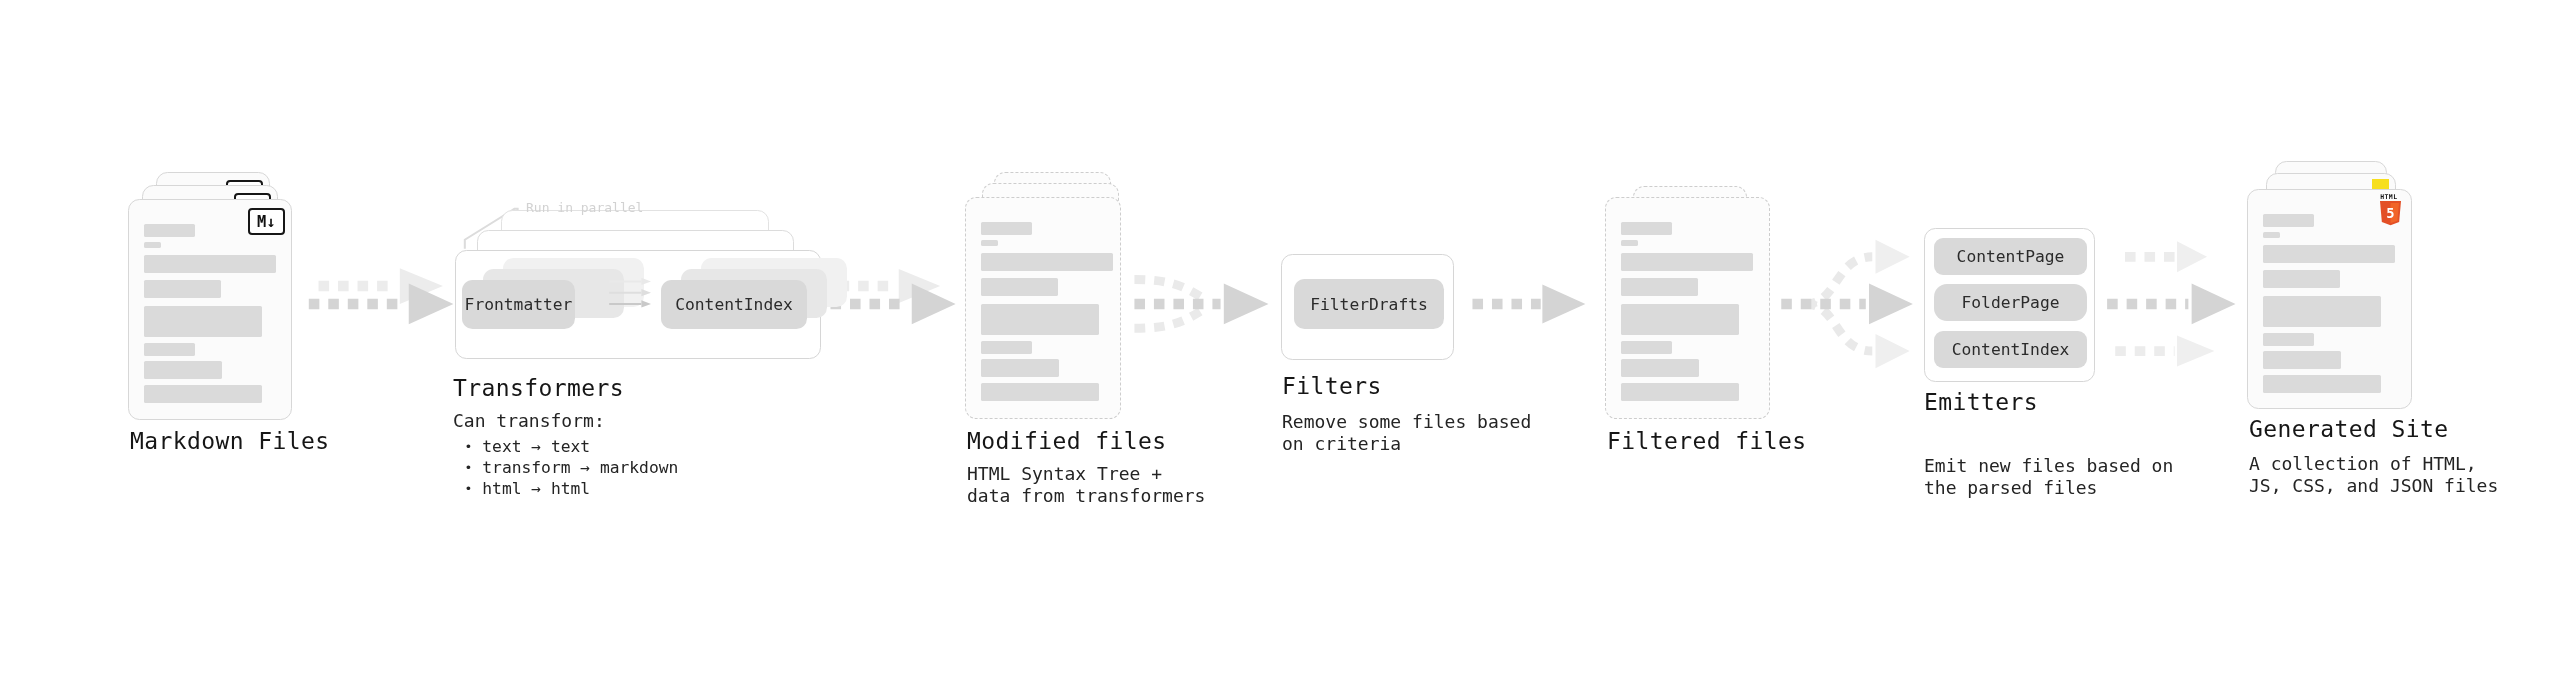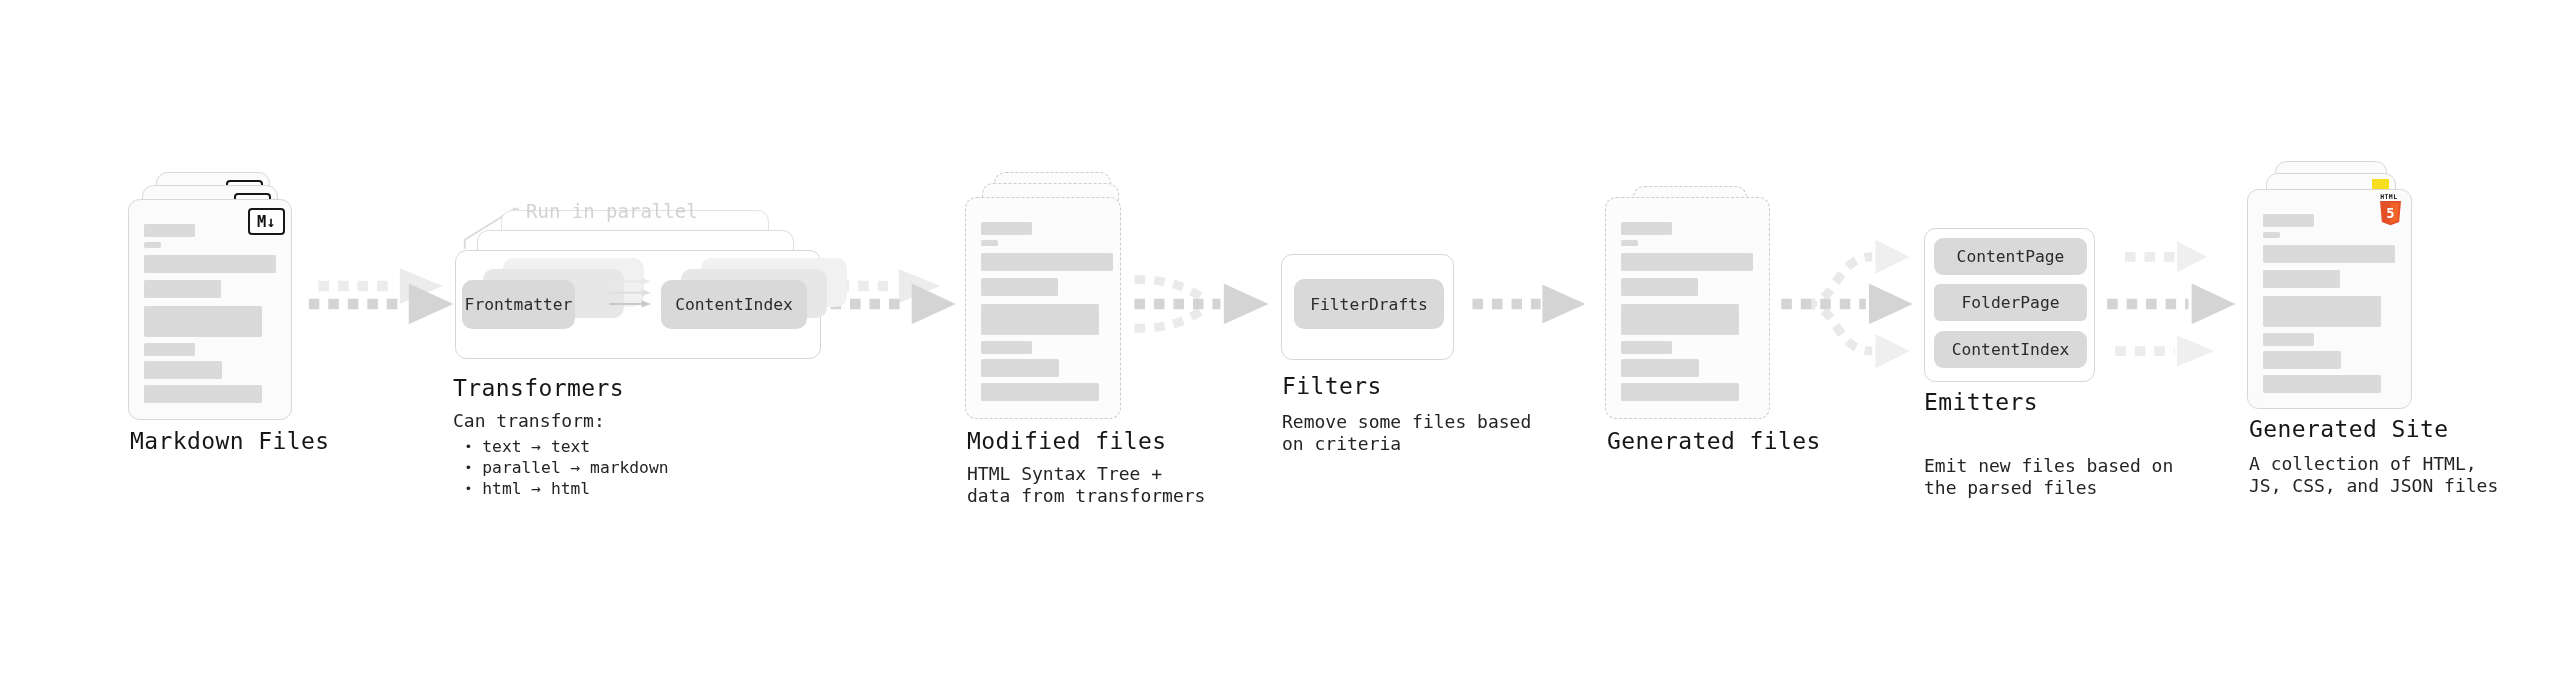--- a/index.html
+++ b/index.html
@@ -30,21 +30,21 @@
   .box{position:absolute;box-sizing:border-box;background:#ffffff;border:1.6px solid #d6d6d6;border-radius:11.4px;}
   .box.b-light{border-color:#e2e2e2;}
   .box.b-mid{border-color:#dcdcdc;}
   .pill{position:absolute;box-sizing:border-box;background:#d9d9d9;border-radius:10.6px;
     display:flex;align-items:center;justify-content:center;font-size:16.3px;color:#2b2b2b;}
   .pill.ghost1{background:#e7e7e7;}
   .pill.ghost2{background:#f1f1f1;}
 
   .title{position:absolute;font-size:23px;line-height:28px;font-weight:500;color:#161616;letter-spacing:0.4px;white-space:nowrap;}
   .desc{position:absolute;font-size:18px;line-height:22px;color:#242424;white-space:pre-line;}
-  .note{position:absolute;font-size:19px;color:#d2d2d2;white-space:nowrap;}
+  .note{position:absolute;font-size:13px;color:#d2d2d2;white-space:nowrap;}
   .bullets{position:absolute;font-size:16.3px;color:#242424;}
   .bullet-row{display:flex;line-height:21px;}
   .bullet-row .marker{width:11.4px;margin-left:9.8px;margin-right:8.1px;text-align:center;font-size:13px;}
 
   
   .css-badge{position:absolute;top:11px;right:8.1px;width:18px;text-align:center;}
   .css-badge .css-word{font-size:6.5px;font-weight:bold;color:#111;line-height:6.5px;letter-spacing:0.4px;}
   .css-badge .css-bar{height:4.1px;margin-top:0.8px;border-radius:0.8px;}
   .js-badge{position:absolute;top:4.9px;right:6.5px;width:17px;height:11.4px;}
   .html5-badge{position:absolute;top:4.1px;right:9.8px;width:21px;}
@@ -147,21 +147,21 @@
   <div class="note" style="left:526px;top:200px;">Run in parallel</div>
   <div class="title" style="left:453px;top:374px;">Transformers</div>
   <div class="desc" style="left:453px;top:410px;">Can transform:</div>
   <div class="bullets" style="left:453px;top:436px;">
     <div class="bullet-row">
         <span class="marker">•</span>
         <span>text → text</span>
       </div>
     <div class="bullet-row">
         <span class="marker">•</span>
-        <span>parallel → markdown</span>
+        <span>transform → markdown</span>
       </div>
     <div class="bullet-row">
         <span class="marker">•</span>
         <span>html → html</span>
       </div>
   </div>
 
   <div class="doc dashed" style="left:994px;top:172px;width:117px;height:89px;"></div>
   <div class="doc dashed" style="left:982px;top:183px;width:137px;height:89px;"></div>
   <div class="doc dashed" style="left:965px;top:197px;width:156px;height:222px;">
@@ -188,25 +188,25 @@
   <div class="doc dashed" style="left:1605px;top:197px;width:165px;height:222px;">
       <div class="bar b1"></div>
       <div class="bar b2"></div>
       <div class="bar b3"></div>
       <div class="bar b4"></div>
       <div class="bar b5"></div>
       <div class="bar b6"></div>
       <div class="bar b7"></div>
       <div class="bar b8"></div>
     </div>
-  <div class="title" style="left:1607px;top:427px;">Generated files</div>
+  <div class="title" style="left:1607px;top:427px;">Filtered files</div>
 
   <div class="box" style="left:1924px;top:228px;width:171px;height:154px;"></div>
   <div class="pill" style="left:1934px;top:238px;width:153px;height:37px;border-radius:9px;">ContentPage</div>
-  <div class="pill" style="left:1934px;top:284px;width:153px;height:37px;border-radius:6px;">FolderPage</div>
+  <div class="pill" style="left:1934px;top:284px;width:153px;height:37px;border-radius:13px;">FolderPage</div>
   <div class="pill" style="left:1934px;top:331px;width:153px;height:37px;border-radius:9px;">ContentIndex</div>
   <div class="title" style="left:1924px;top:388px;">Emitters</div>
   <div class="desc" style="left:1924px;top:429px;margin-top:26px;">Emit new files based on
 the parsed files</div>
 
   <div class="doc" style="left:2275px;top:161px;width:112px;height:91px;">
     <div class="css-badge">
       <div class="css-word">CSS</div>
       <div class="css-bar" style="background: rgb(41, 98, 232);"></div>
     </div>

